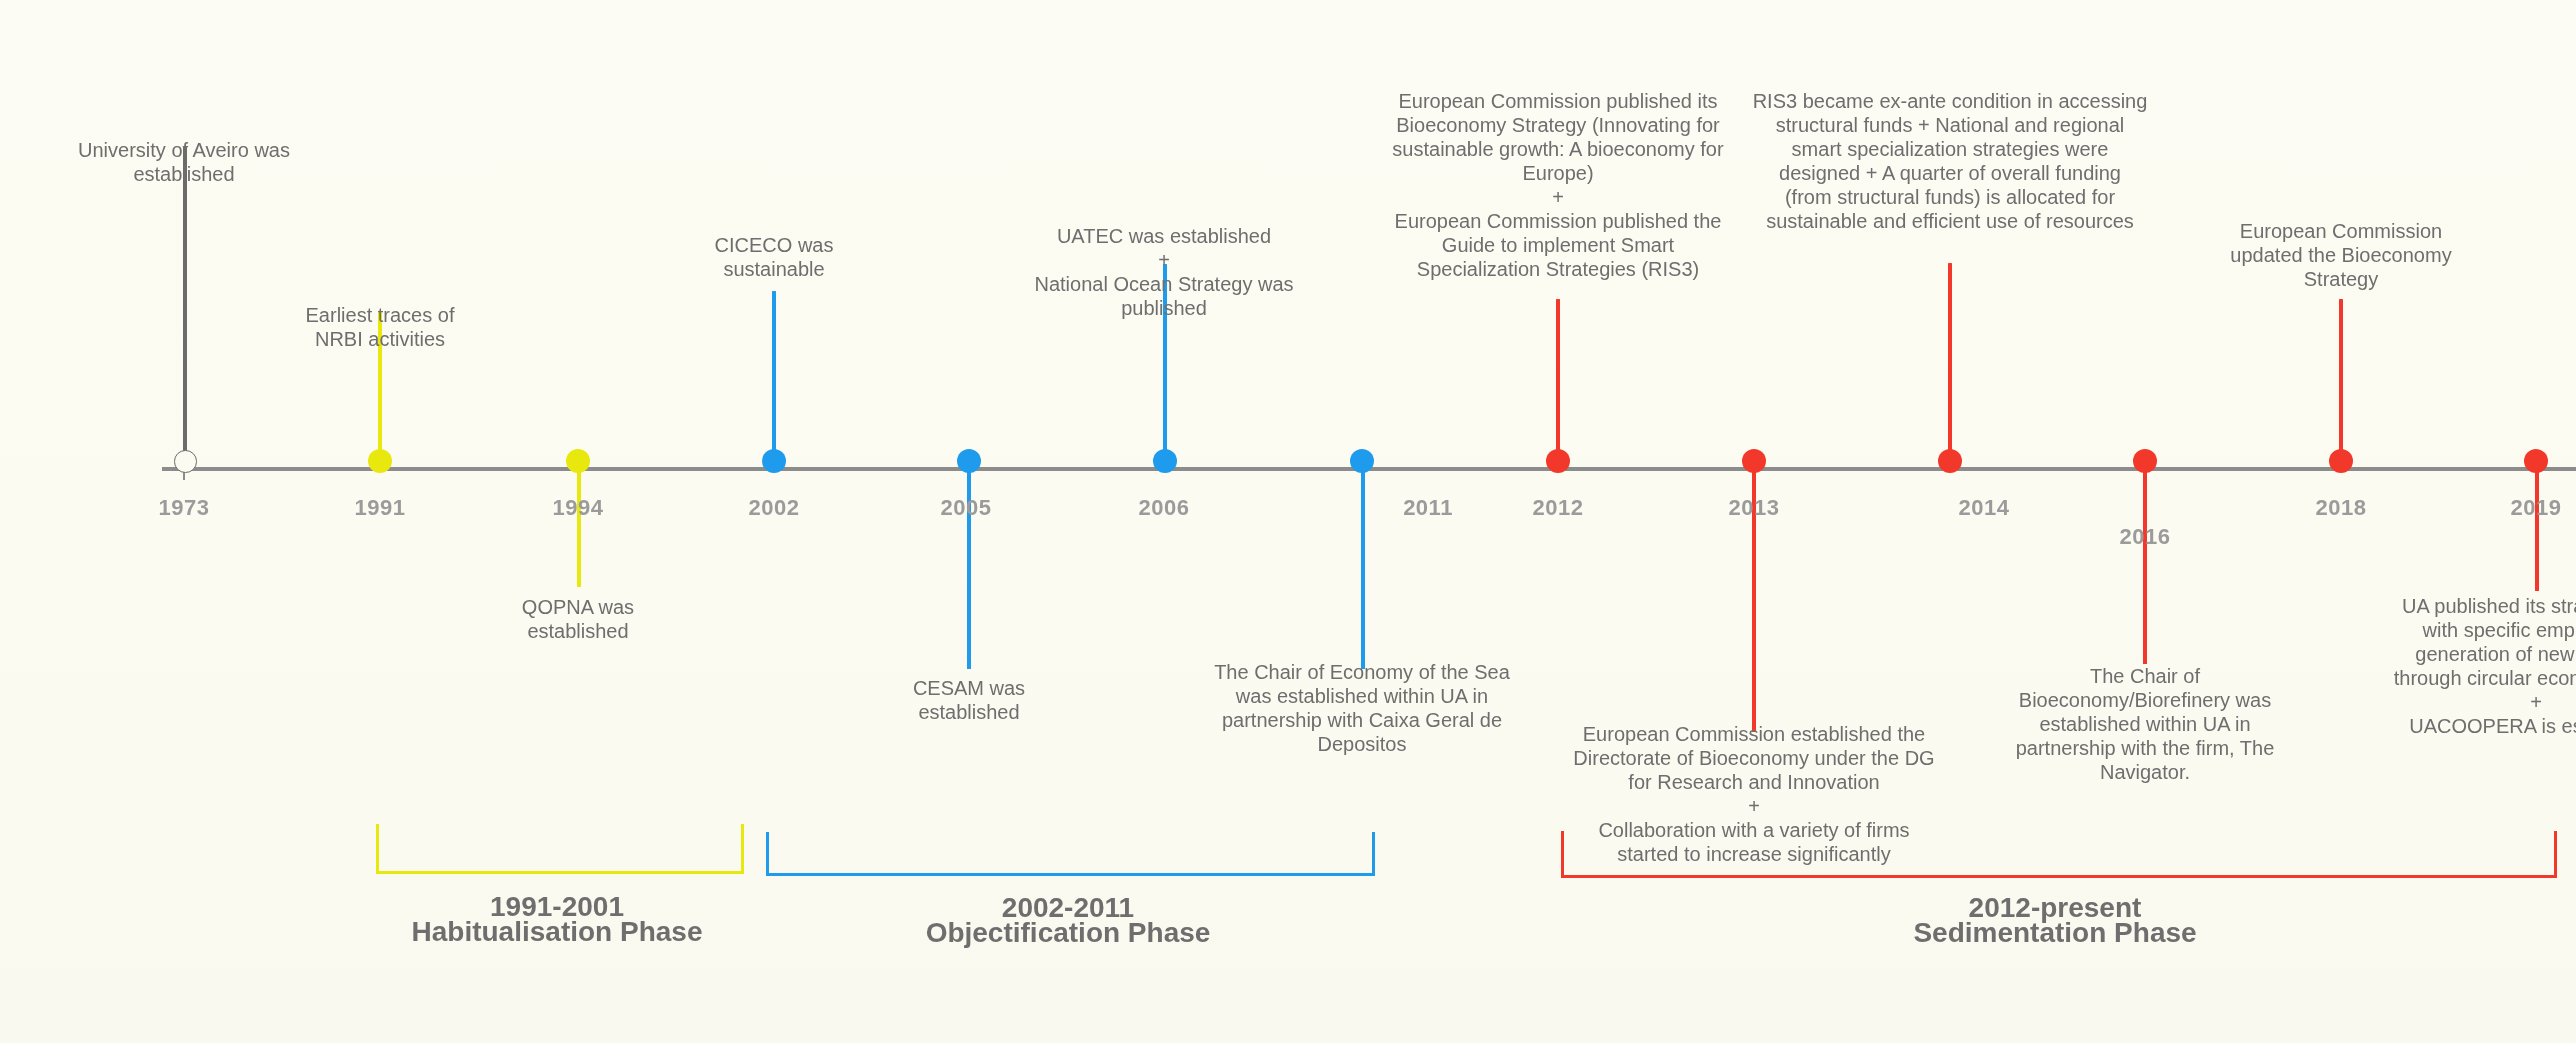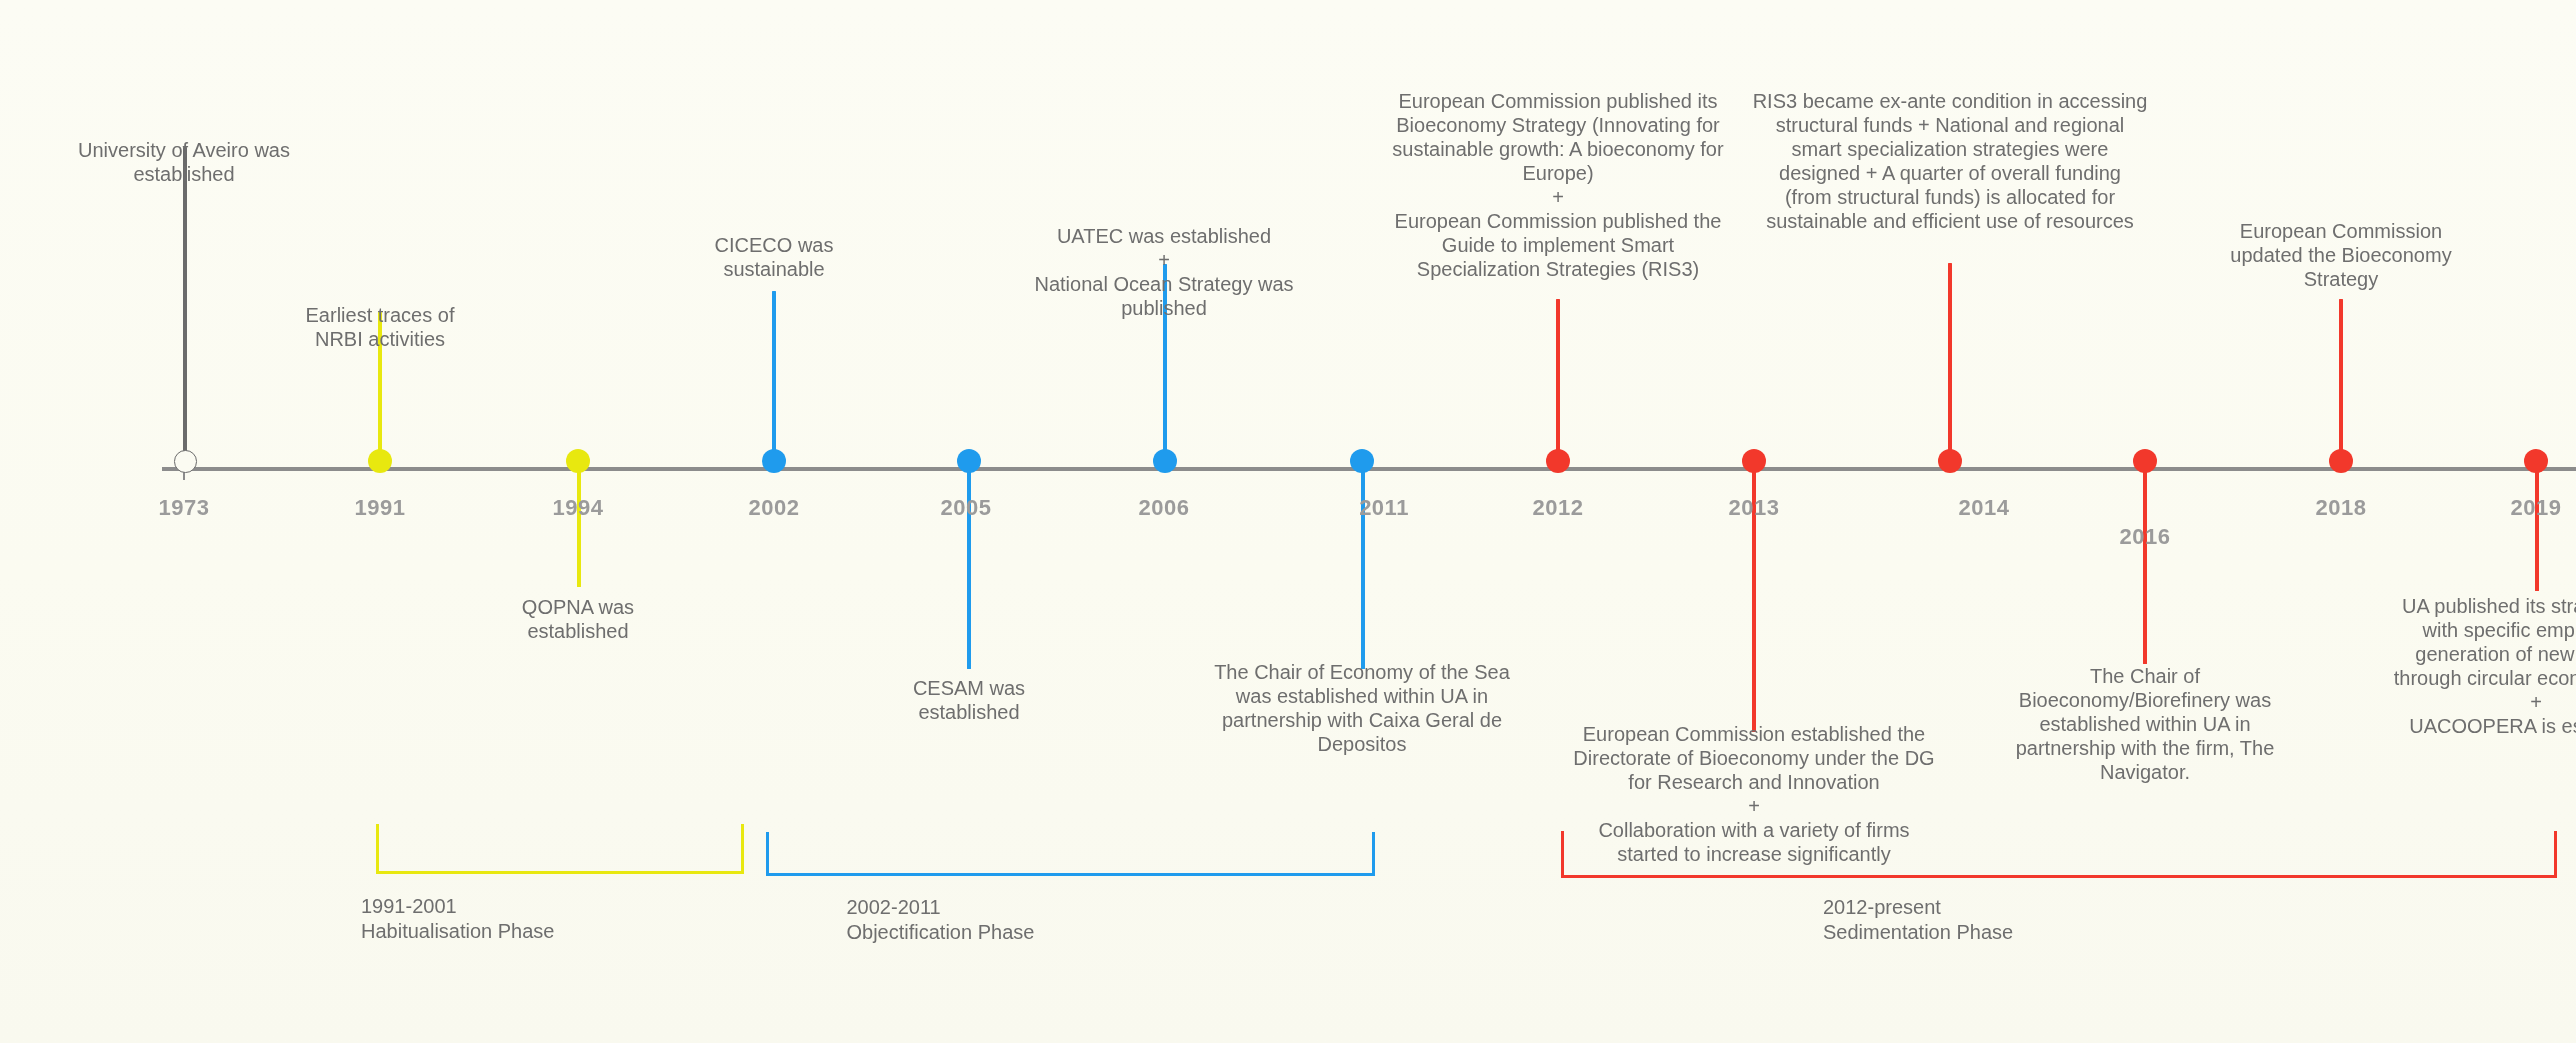--- a/index.html
+++ b/index.html
@@ -65,26 +65,27 @@
   }
   
   .bracket{
     position:absolute;
     border-style:solid;
     border-top:none;
     background:transparent;
   }
   .phaselabel{
     position:absolute;
-    font-size:20px;
+    font-size:28px;
     line-height:25px;
     color:#6e6e6e;
-    text-align:left;
+    text-align:center;
     transform:translateX(-50%);
     white-space:pre-line;
+    font-weight:bold;
   }
 </style>
 </head>
 <body>
 
 <div id="stage">
 
   <div class="axis"></div>
   <div class="axis-end" style="left:183px;top:467px;"></div>
 
@@ -116,21 +117,21 @@
 established</div>
       <div class="stem" style="left: 1163px; background: rgb(31, 155, 237); top: 264px; height: 206px;"></div>
       <div class="dot" style="left: 1153px; top: 449px; background: rgb(31, 155, 237);"></div>
       <div class="yearlabel" style="left: 1164px; color: rgb(155, 155, 155);">2006</div>
       <div class="note" style="left: 1164px; width: 361px; color: rgb(110, 110, 110); top: 184px; margin-top: 40px;">UATEC was established
 +
 National Ocean Strategy was
 published</div>
       <div class="stem" style="left: 1361px; background: rgb(31, 155, 237); top: 467px; height: 202px;"></div>
       <div class="dot" style="left: 1350px; top: 449px; background: rgb(31, 155, 237);"></div>
-      <div class="yearlabel" style="left: 1384px; color: rgb(155, 155, 155); text-align: center;">2011</div>
+      <div class="yearlabel" style="left: 1428px; color: rgb(155, 155, 155); text-align: center;">2011</div>
       <div class="note" style="left: 1362px; width: 381px; color: rgb(110, 110, 110); top: 660px;">The Chair of Economy of the Sea
 was established within UA in
 partnership with Caixa Geral de
 Depositos</div>
       <div class="stem" style="left: 1556px; background: rgb(242, 56, 43); top: 299px; height: 171px;"></div>
       <div class="dot" style="left: 1546px; top: 449px; background: rgb(242, 56, 43);"></div>
       <div class="yearlabel" style="left: 1558px; color: rgb(155, 155, 155);">2012</div>
       <div class="note" style="left: 1558px; width: 407px; color: rgb(110, 110, 110); top: 89px;">European Commission published its
 Bioeconomy Strategy (Innovating for
 sustainable growth: A bioeconomy for

